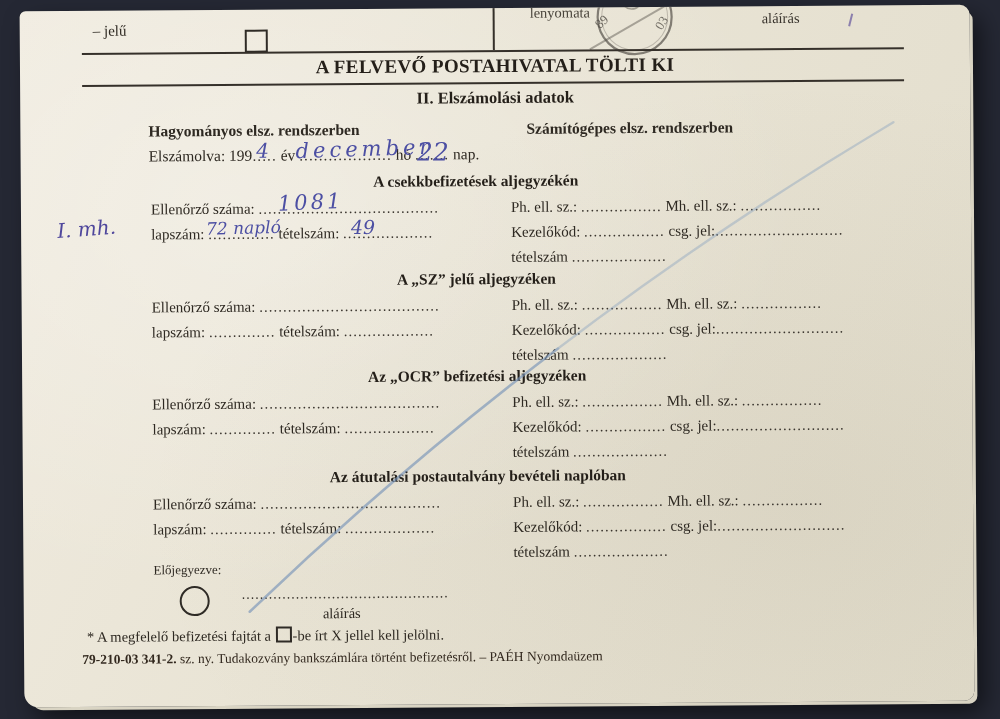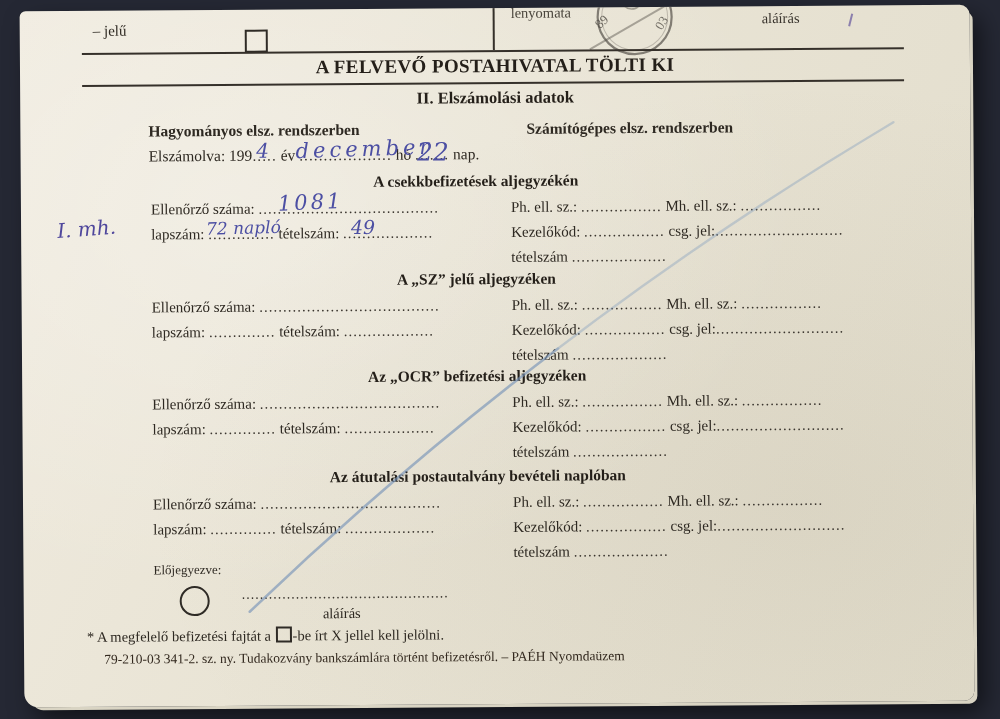--- a/index.html
+++ b/index.html
@@ -15,21 +15,21 @@
     font-family:"Liberation Serif",serif;
     color:#2e2922;
   }
   .paper::before{content:"";position:absolute;inset:0;pointer-events:none;
     background:radial-gradient(ellipse at 22% 28%,rgba(255,255,255,0.28),transparent 55%),
                radial-gradient(ellipse at 82% 72%,rgba(120,108,78,0.09),transparent 60%);}
   .hline{position:absolute;left:62px;width:822px;height:2px;background:#35302a;}
   .vline{position:absolute;left:473px;top:0;width:2px;height:42px;background:#35302a;}
   .zold{position:absolute;left:73px;top:12px;font-size:15px;}
   .cb1{position:absolute;left:225px;top:20px;width:19px;height:19px;border:2px solid #2f2b26;background:transparent;}
-  .lenyomata{position:absolute;left:491px;top:-3px;font-size:14.5px;color:#4a453c;}
+  .lenyomata{position:absolute;left:510px;top:-3px;font-size:14.5px;color:#4a453c;}
   .alairas-top{position:absolute;left:742px;top:4px;font-size:14.5px;color:#3a352e;}
   .form-title{position:absolute;top:47px;left:0;width:100%;text-align:center;font-weight:bold;font-size:19px;letter-spacing:0.4px;color:#241f19;}
   .subtitle{position:absolute;top:80px;left:0;width:100%;text-align:center;font-weight:bold;font-size:16.5px;color:#241f19;}
   .col-h{position:absolute;font-weight:bold;font-size:15.5px;white-space:nowrap;}
   .col-h.l{left:128px;top:112px;}
   .col-h.r{left:506px;top:112px;}
   .date-line{position:absolute;left:128px;top:137px;font-size:15.5px;white-space:nowrap;}
   .section{position:absolute;left:0;width:910px;height:100px;}
   .sec-title{position:absolute;top:0;left:0;width:100%;text-align:center;font-weight:bold;font-size:15.5px;color:#241f19;}
   .frow{position:absolute;white-space:nowrap;font-size:15px;}
@@ -46,21 +46,21 @@
   .hw-lap{left:-2px;top:-8px;font-size:17px;transform:rotate(-1deg);}
   .hw-tet{left:8px;top:-9px;font-size:19px;}
   .margin-note{position:absolute;left:36px;top:206px;font-size:20px;transform:rotate(-4deg);color:#4f479c;}
   .eloj{position:absolute;left:130px;top:552px;font-size:13px;}
   .circle{position:absolute;left:156px;top:576px;width:26px;height:26px;border:2px solid #2f2b26;border-radius:50%;}
   .sigdots{position:absolute;left:218px;top:577px;font-size:14px;letter-spacing:1px;color:#3a352e;}
   .sig-label{position:absolute;left:218px;top:596px;width:200px;text-align:center;font-size:14.5px;}
   .footnote{position:absolute;left:63px;top:617px;font-size:14.5px;}
   .cb2{display:inline-block;width:12px;height:12px;border:2px solid #2f2b26;vertical-align:-2px;margin:0 1px;}
   .imprint{position:absolute;left:58px;top:641px;font-size:13.5px;color:#33291f;}
-  .imprint b{font-weight:normal;margin-left:22px;}
+  .imprint b{font-weight:bold;}
   .overlay-svg{position:absolute;inset:0;pointer-events:none;}
   .postmark{position:absolute;left:540px;top:-12px;pointer-events:none;}
   .pen-mark{position:absolute;left:830px;top:8px;width:2px;height:13px;background:#5a4a9a;opacity:.65;transform:rotate(14deg);}
 </style>
 </head>
 <body>
 
 <div class="scene">
   <div class="paper">
 

